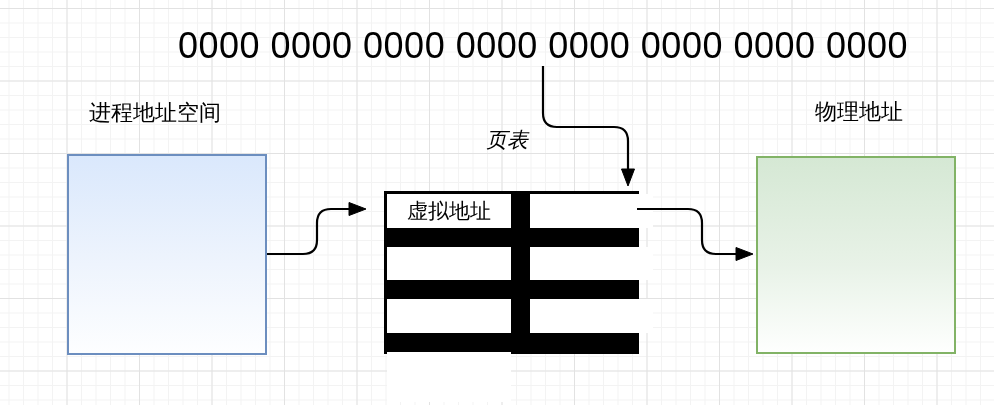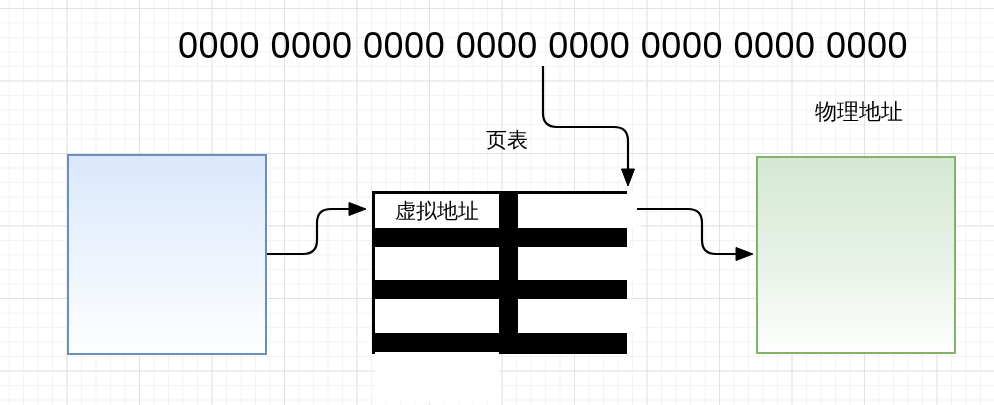--- a/index.html
+++ b/index.html
@@ -29,36 +29,36 @@
     letter-spacing:0.5px;
   }
   .label{
     position:absolute;
     transform:translate(-50%,-50%);
     font-size:22px;
     white-space:nowrap;
   }
   .process-label{left:155px;top:113px;}
   .memory-label{left:859px;top:112px;}
-  .pagetable-label{left:507px;top:140px;font-size:21px;}
+  .pagetable-label{left:507px;top:140px;font-size:21px;font-style:italic;}
   .process-box{
     position:absolute;
     left:67px;top:154px;width:196px;height:197px;
     border:2px solid #6c8ebf;
     background:linear-gradient(180deg,#dae8fc 0%,#eef4fd 55%,#fdfeff 100%);
   }
   .memory-box{
     position:absolute;
     left:756px;top:156px;width:196px;height:194px;
     border:2px solid #82b366;
     background:linear-gradient(180deg,#d5e8d4 0%,#e8f2e7 55%,#fefffe 100%);
   }
   .page-table{
     position:absolute;
-    left:372px;top:191px;
+    left:384px;top:191px;
     width:249px;height:157px;
     border:3px solid #000;
     background:#000;
     display:grid;
     grid-template-columns:124px 123px;
     grid-template-rows:34px 33px 34px 50px;
     gap:19px;
   }
   .page-table .cell{
     background:#fff;
@@ -73,20 +73,21 @@
   .arrows path{fill:none;stroke:#000;stroke-width:2.2px;stroke-linejoin:round;}
   .arrows polygon{fill:#000;stroke:#000;stroke-width:1px;stroke-linejoin:round;}
 </style>
 </head>
 <body>
 
 <div class="canvas">
 
   <div class="binary">0000 0000 0000 0000 0000 0000 0000 0000</div>
 
+  <div class="label process-label">进程地址空间</div>
 
   <div class="label memory-label">物理地址</div>
 
   <div class="label pagetable-label">页表</div>
 
   <div class="process-box"></div>
 
   <div class="memory-box"></div>
 
   <div class="page-table">

